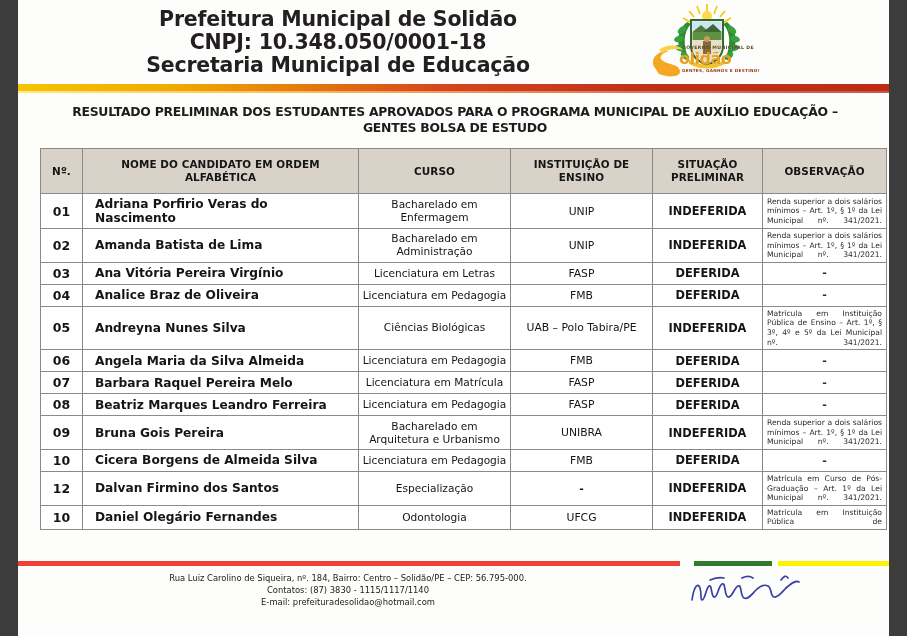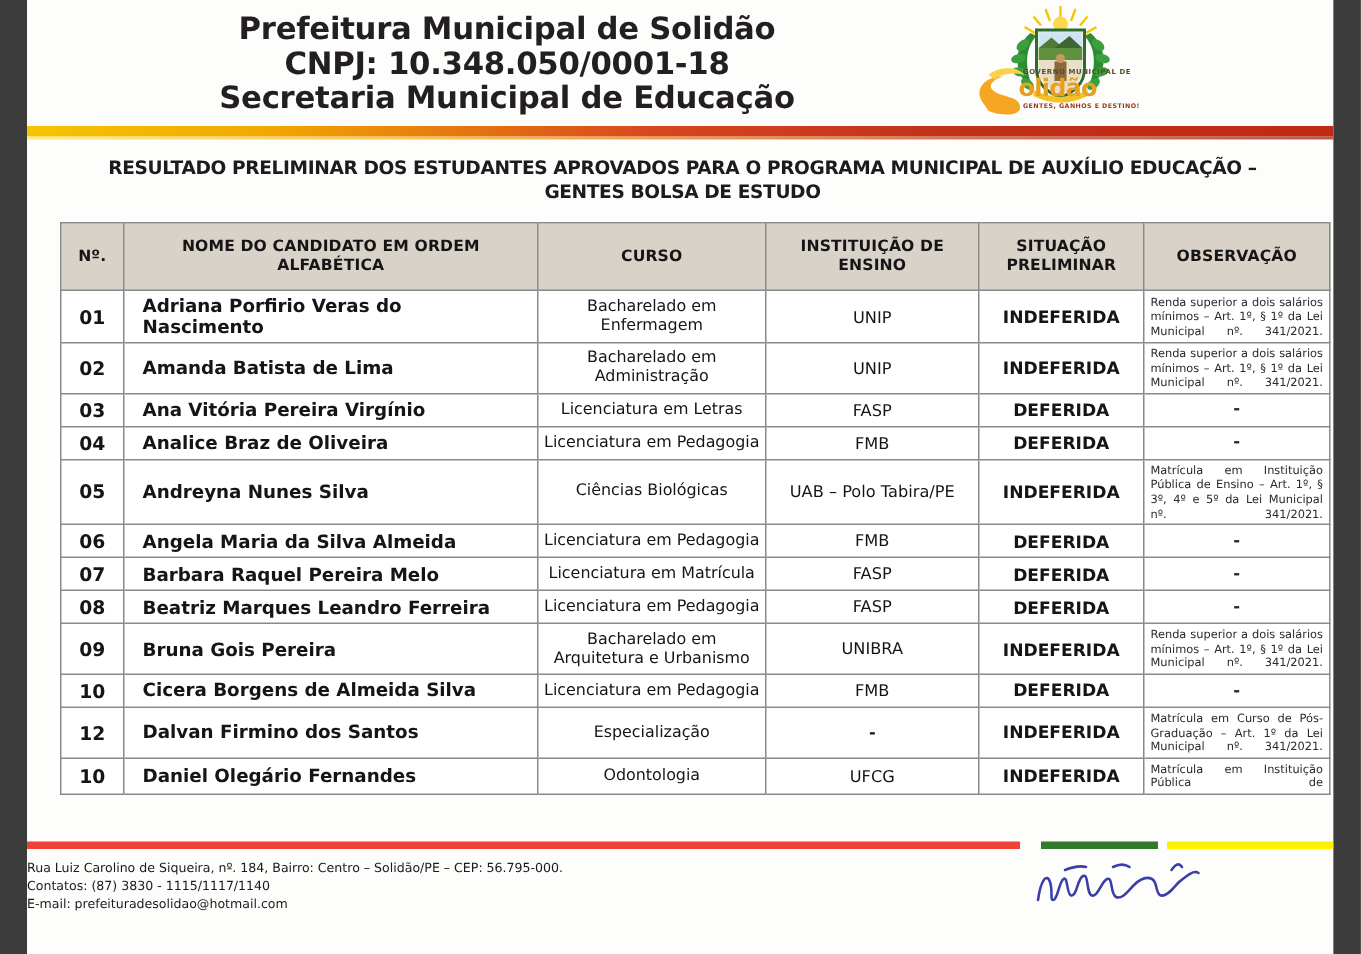--- a/index.html
+++ b/index.html
@@ -12,21 +12,21 @@
     height: 636px;
     overflow: hidden;
     font-family: "Liberation Sans", sans-serif;
   }
 
   
   #page {
     position: relative;
     width: 907px;
     height: 636px;
-    background: #737373;
+    background: #f0abfc;
     box-sizing: border-box;
     border-left: 18px solid #3c3c3c;
     border-right: 18px solid #3c3c3c;
     overflow: hidden;
   }
   #sheet {
     position: absolute;
     left: 0; top: 0;
     width: 871px;
     height: 636px;
@@ -196,20 +196,21 @@
   .fbar { position: absolute; top: 0; height: 5px; }
   .fbar-red    { left: 0px;   width: 662px; background: #ef4136; }
   .fbar-green  { left: 676px; width: 78px;  background: #2f7a2c; }
   .fbar-yellow { left: 760px; width: 111px; background: #fff200; }
 
   .footer-text {
     position: absolute;
     left: 0;
     top: 572px;
     width: 660px;
+    text-align: center;
     font-family: "DejaVu Sans", sans-serif;
     font-size: 8.4px;
     line-height: 12px;
     color: #1a1a1a;
   }
 
   .signature {
     position: absolute;
     left: 664px;
     top: 566px;

